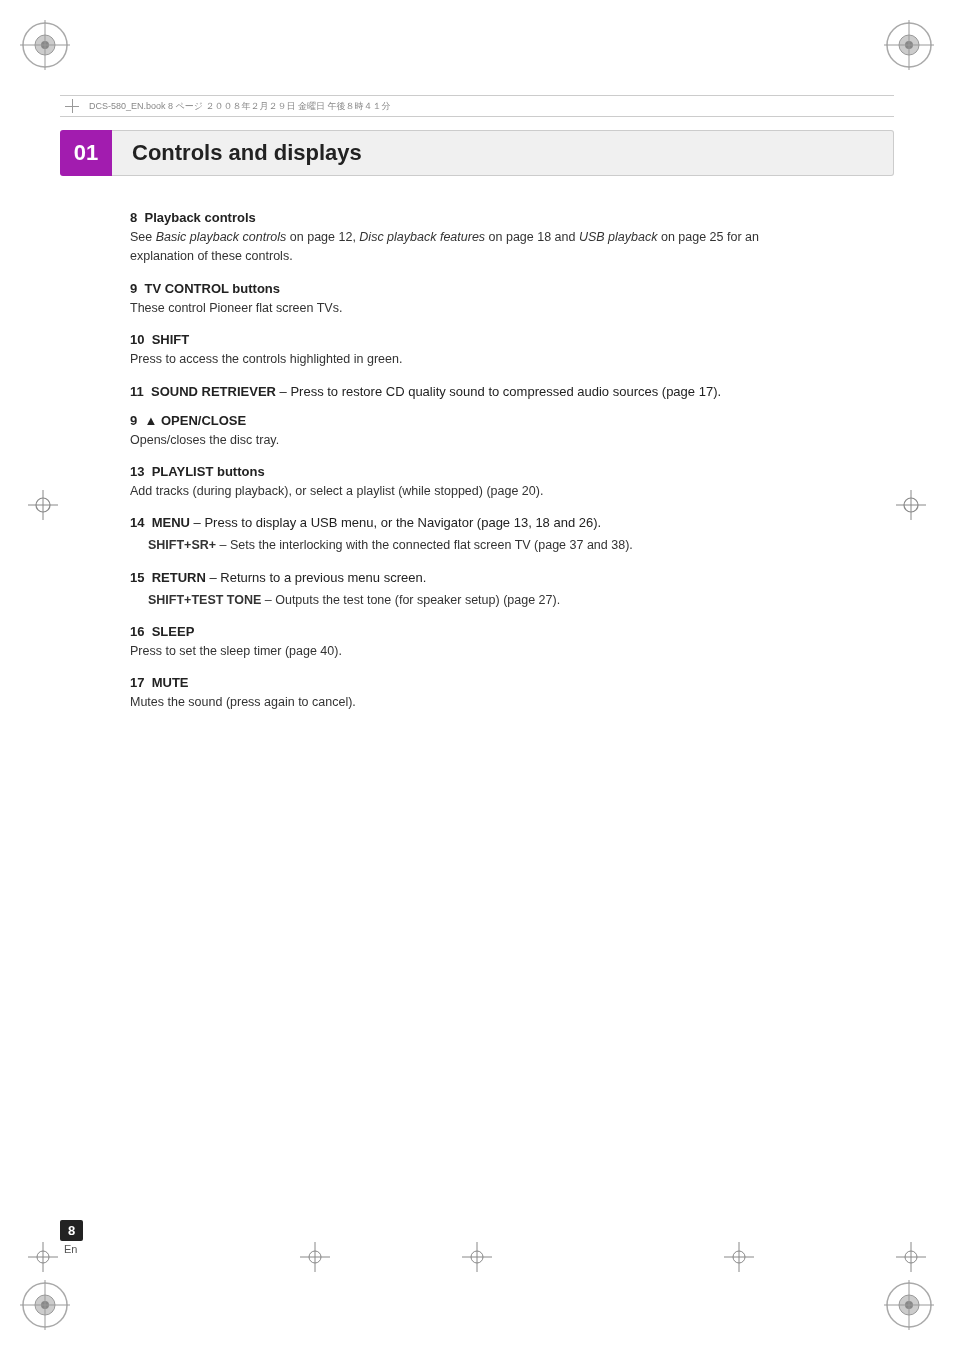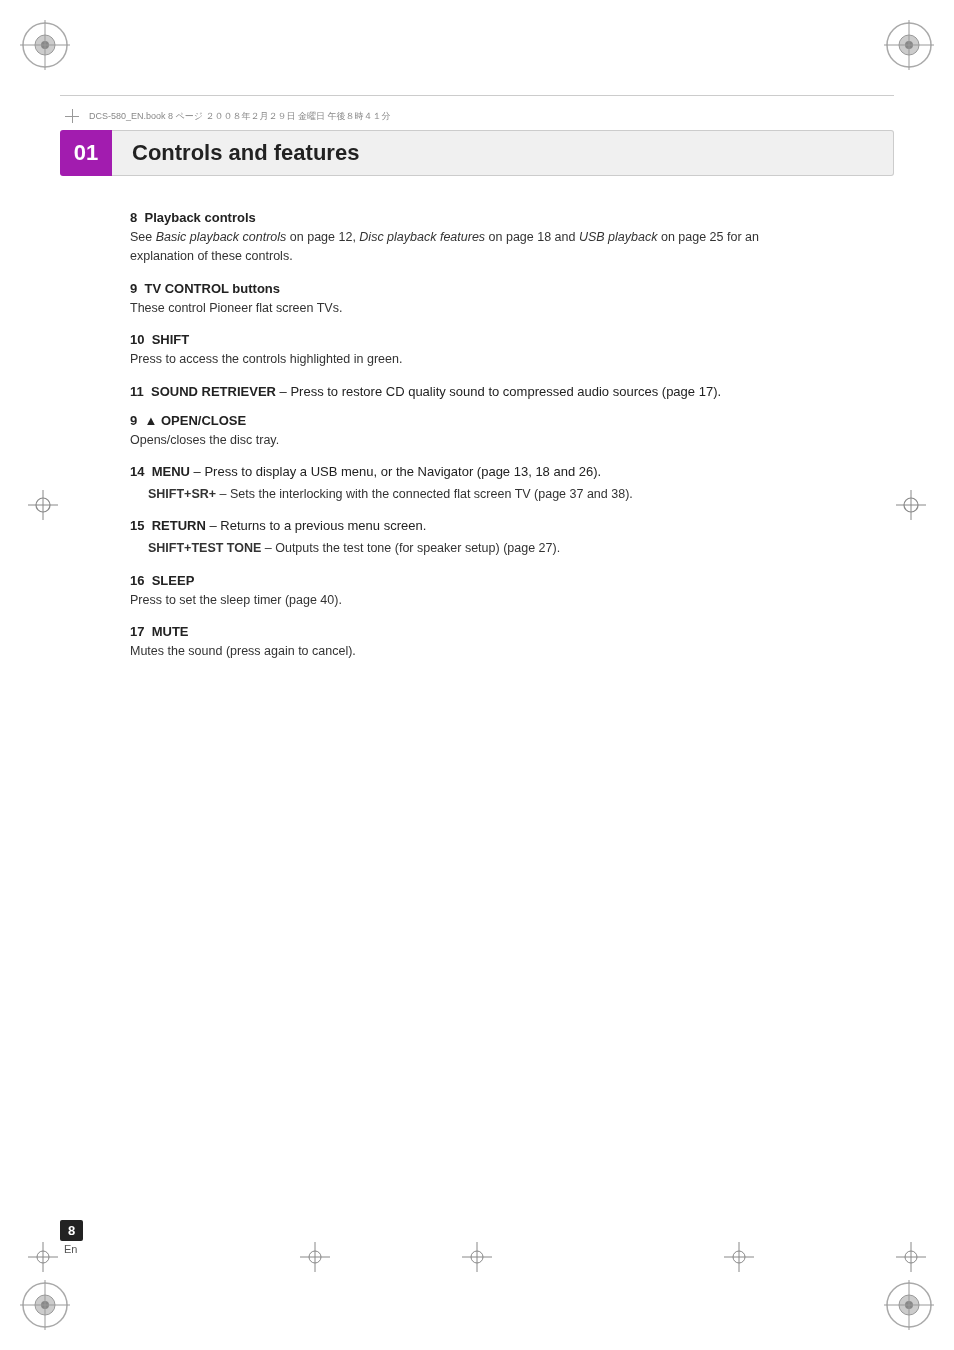--- a/index.html
+++ b/index.html
@@ -29,21 +29,21 @@
     
     .header-line {
       position: absolute;
       top: 95px;
       left: 60px;
       right: 60px;
       font-size: 9px;
       color: #888;
       border-top: 1px solid #ccc;
       border-bottom: 1px solid #ccc;
-      padding: 13px 5px;
+      padding: 3px 5px;
       display: flex;
       align-items: center;
       gap: 10px;
     }
     .header-line-cross {
       width: 14px; height: 14px; position: relative; flex-shrink: 0;
     }
     .header-line-cross::before {
       content: ''; position: absolute; width: 1px; height: 14px; left: 7px; top: 0; background: #999;
     }
@@ -251,21 +251,21 @@
 </div>
 
 <div class="header-line">
   <div class="header-line-cross"></div>
   <span>DCS-580_EN.book  8 ページ  ２００８年２月２９日  金曜日  午後８時４１分</span>
 </div>
 
 <div class="chapter-header">
   <div class="chapter-number-box">01</div>
   <div class="chapter-title-box">
-    <span>Controls and features</span>
+    <span>Controls and displays</span>
   </div>
 </div>
 
 <div class="content">
 
   <div class="section">
     <div class="section-header">
       <span class="num">8</span>&nbsp;&nbsp;<span>Playback controls</span>
     </div>
     <div class="section-body">
@@ -299,20 +299,28 @@
 
   <div class="section">
     <div class="section-header">
       <span class="num">9</span>&nbsp;&nbsp;<span>▲ OPEN/CLOSE</span>
     </div>
     <div class="section-body">
       Opens/closes the disc tray.
     </div>
   </div>
 
+  <div class="section">
+    <div class="section-header">
+      <span class="num">13</span>&nbsp;&nbsp;<span>PLAYLIST buttons</span>
+    </div>
+    <div class="section-body">
+      Add tracks (during playback), or select a playlist (while stopped) (page 20).
+    </div>
+  </div>
 
   <div class="section">
     <div class="section-header">
       <span class="num">14</span>&nbsp;&nbsp;<span>MENU</span><span style="font-weight:normal;"> – Press to display a USB menu, or the Navigator (page 13, 18 and 26).</span>
     </div>
     <div class="section-body" style="margin-top:6px; margin-left:18px;">
       <span class="bold">SHIFT+SR+</span> – Sets the interlocking with the connected flat screen TV (page 37 and 38).
     </div>
   </div>
 

